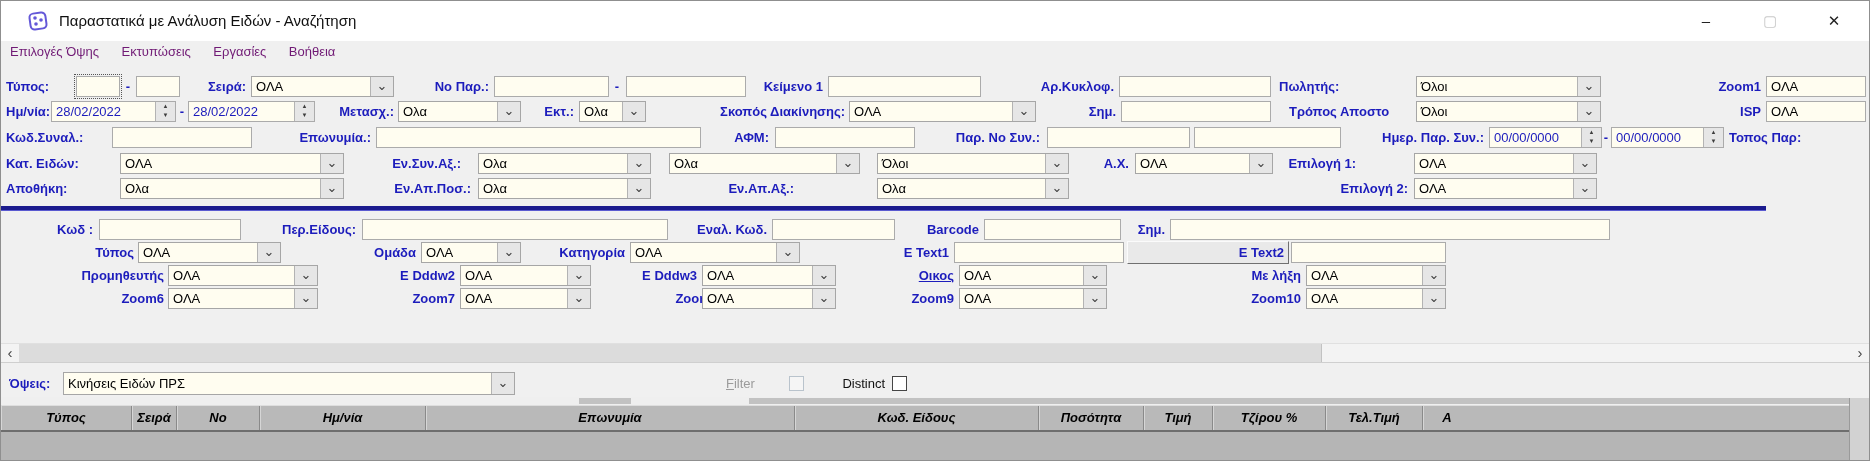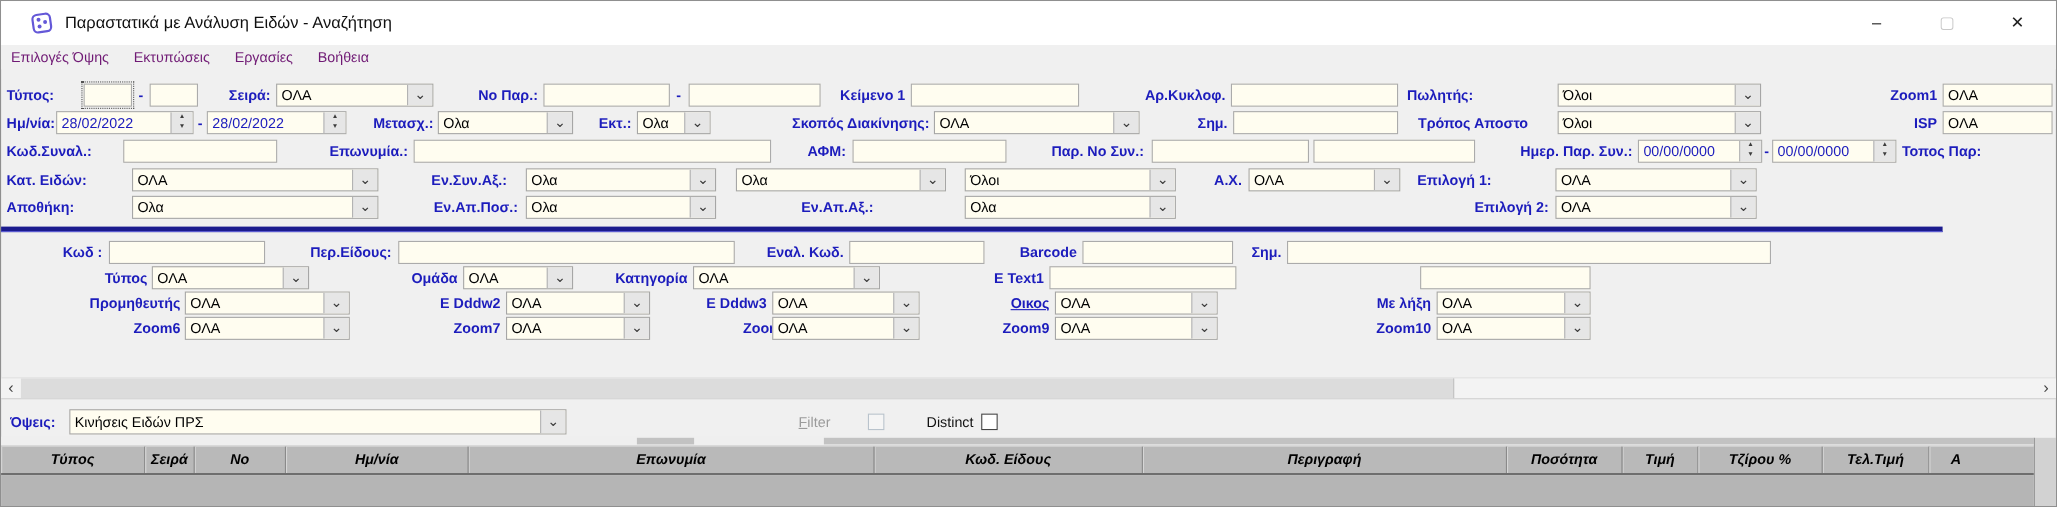--- a/index.html
+++ b/index.html
@@ -248,20 +248,23 @@
     <span>ΟΛΑ</span>
     <span class="dd-btn">⌄</span>
   </div>
   <span class="lbl r" style="left:538px;top:241px;width:86px;">Κατηγορία</span>
   <div class="dd" style="left:629px;top:241px;width:170px;">
     <span>ΟΛΑ</span>
     <span class="dd-btn">⌄</span>
   </div>
   <span class="lbl r" style="left:876px;top:241px;width:72px;">E Text1</span>
   <div class="txt" style="left:953px;top:241px;width:170px;"></div>
+  <div class="raised" style="left:1126px;top:240px;width:162px;">
+    <span class="lbl-in">E Text2</span>
+  </div>
   <div class="txt" style="left:1290px;top:241px;width:155px;"></div>
 
   <span class="lbl r" style="left:45px;top:264px;width:118px;">Προμηθευτής</span>
   <div class="dd" style="left:167px;top:264px;width:150px;">
     <span>ΟΛΑ</span>
     <span class="dd-btn">⌄</span>
   </div>
   <span class="lbl r" style="left:365px;top:264px;width:89px;">E Dddw2</span>
   <div class="dd" style="left:459px;top:264px;width:131px;">
     <span>ΟΛΑ</span>
@@ -331,21 +334,20 @@
     <span class="seg" style="left:748px;width:1100px;"></span>
   </div>
 
   <div class="thead">
     <div class="th" style="width:130px;">Τύπος</div>
     <div class="th" style="width:44px;">Σειρά</div>
     <div class="th" style="width:82px;">Νο</div>
     <div class="th" style="width:165px;">Ημ/νία</div>
     <div class="th" style="width:368px;">Επωνυμία</div>
     <div class="th" style="width:243px;">Κωδ. Είδους</div>
-    <div class="th" style="width:330px;">Περιγραφή</div>
     <div class="th" style="width:104px;">Ποσότητα</div>
     <div class="th" style="width:68px;">Τιμή</div>
     <div class="th" style="width:112px;">Τζίρου %</div>
     <div class="th" style="width:96px;">Τελ.Τιμή</div>
     <div class="th" style="width:48px;border-right:none;">Α</div>
   </div>
 
   <div class="tbody"></div>
 
   <div class="vscroll"></div>

